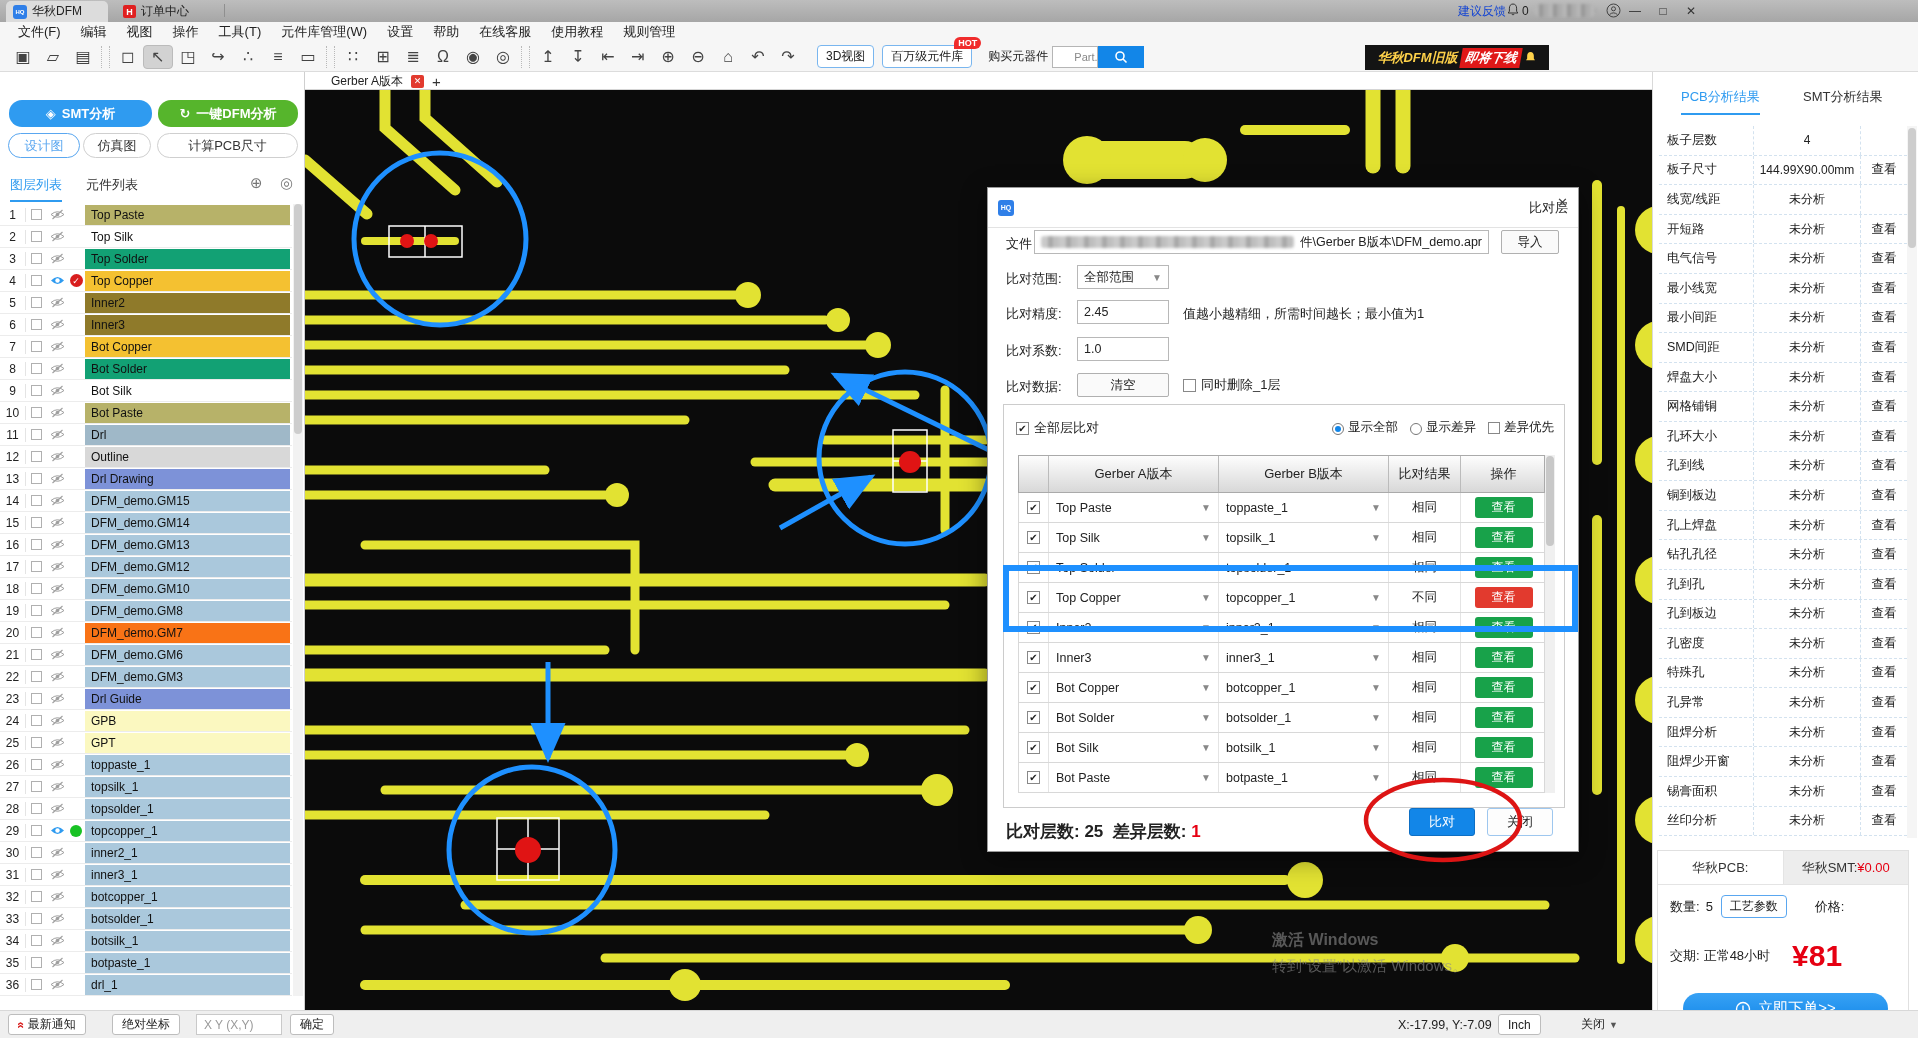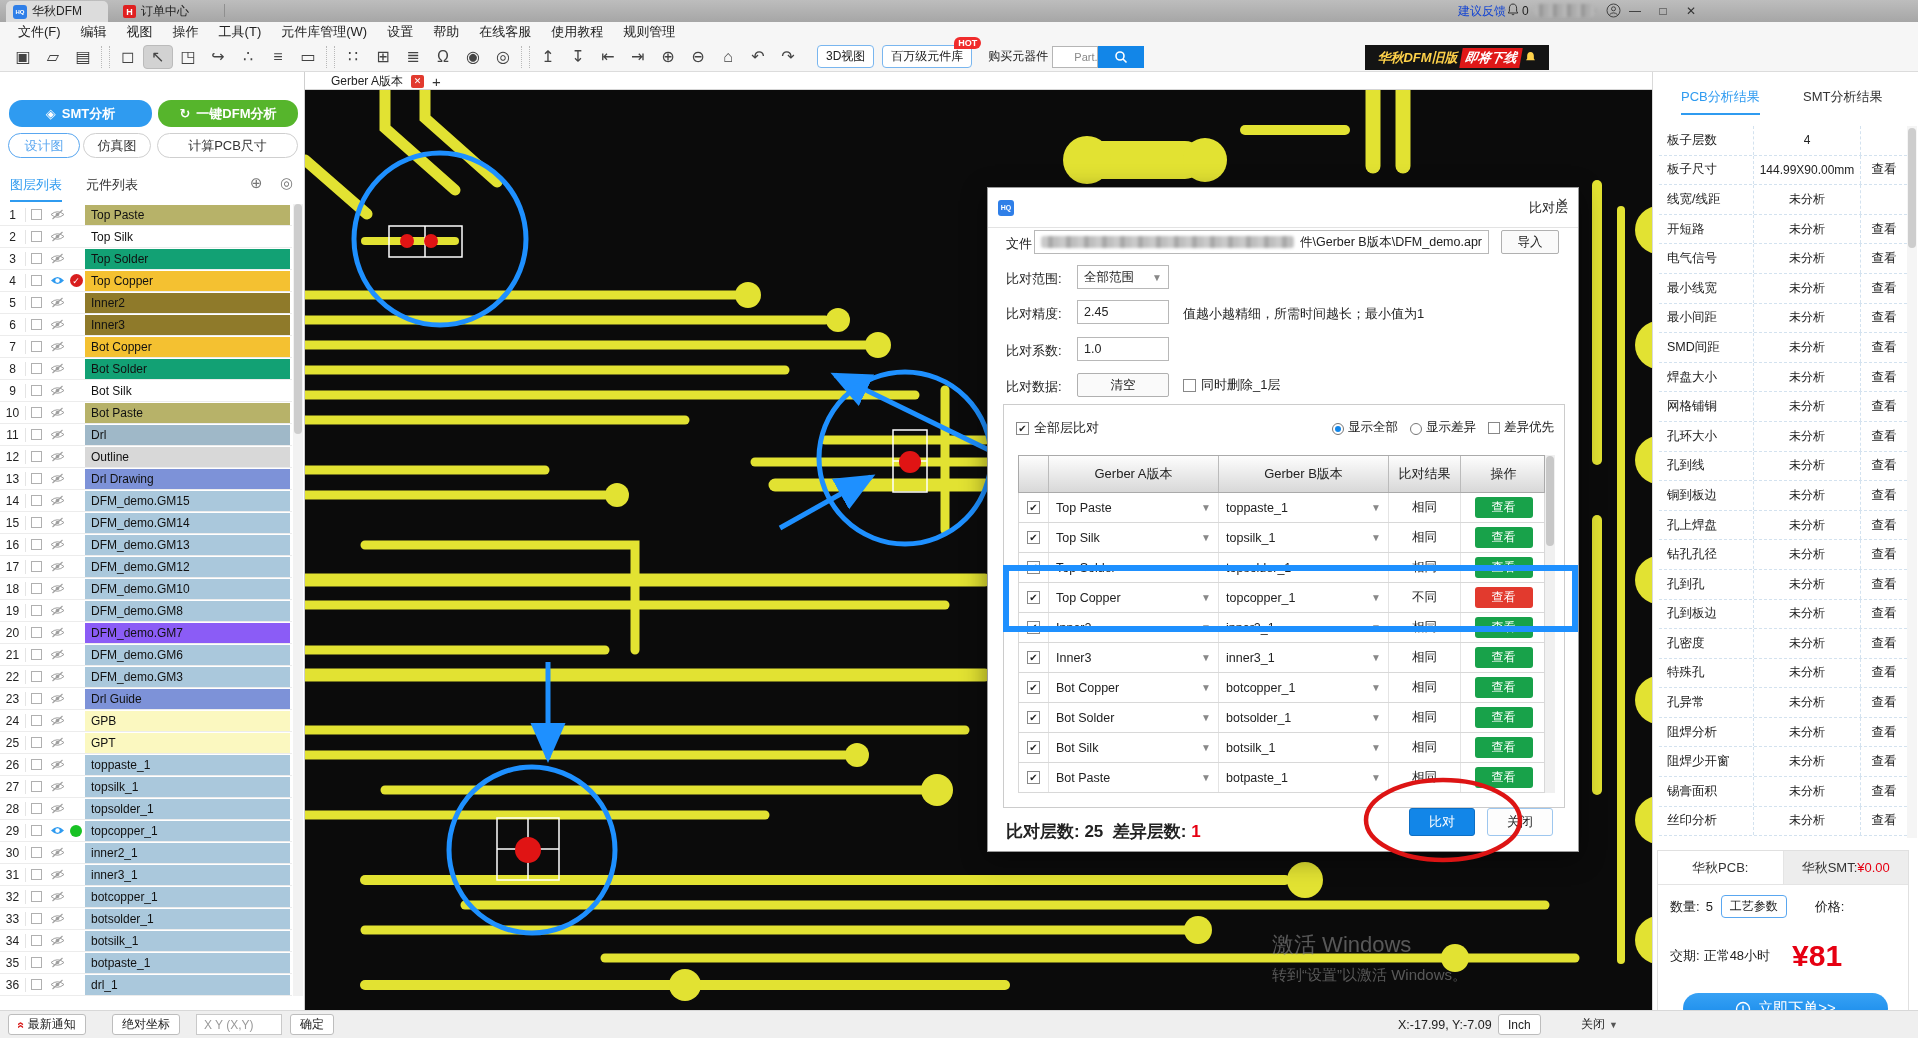--- a/index.html
+++ b/index.html
@@ -121,21 +121,21 @@
   .dtscroll{position:absolute;left:541px;top:50px;width:10px;height:338px;background:#f0f0f0;}
   .dtscroll .thumb{position:absolute;left:1px;top:1px;width:8px;height:90px;background:#c8c8c8;border-radius:4px;}
   .dfoot{position:absolute;left:18px;top:632px;font-size:17px;color:#222;font-weight:bold;}
   .cmpbtn{position:absolute;left:421px;top:620px;width:66px;height:28px;background:#1286e8;color:#fff;font-size:13px;border:1px solid #0e6fc4;border-radius:3px;cursor:pointer;}
   .clsbtn{position:absolute;left:499px;top:620px;width:66px;height:28px;background:#fdfdfd;color:#222;font-size:13px;border:1px solid #9ec7ef;border-radius:3px;cursor:pointer;}
   .redv{color:#e60012;}
   
   .bluebox{position:absolute;left:1003px;top:565px;width:575px;height:67px;border:6px solid var(--annotation-blue,#1e90ff);z-index:60;pointer-events:none;}
   .redellipse{position:absolute;left:1358px;top:772px;z-index:61;pointer-events:none;}
   .watermark{position:absolute;left:1272px;top:930px;z-index:40;color:rgba(140,140,140,.6);pointer-events:none;}
-  .watermark .w1{font-size:22px;}
+  .watermark .w1{font-size:16px;font-weight:bold;}
   .watermark .w2{font-size:15px;margin-top:6px;}
 </style>
 </head>
 <body>
 
 <div class="app">
 
   <div class="titlebar">
     <div class="apptab">
       <span class="appicon">HQ</span>
@@ -513,21 +513,21 @@
           <span class="lnum">20</span>
           <span class="lchk"></span>
           <span class="leye">
             <svg width="15" height="11" viewBox="0 0 15 11">
               <path d="M1 5.5 Q7.5 0 14 5.5 Q7.5 11 1 5.5Z" fill="none" stroke="#a0a0a0"></path>
               <circle cx="7.5" cy="5.5" r="1.8" fill="#a0a0a0"></circle>
               <line x1="2.5" y1="10" x2="12.5" y2="1" stroke="#a0a0a0" stroke-width="1.2"></line>
             </svg>
           </span>
           <span class="lbdgc"></span>
-          <span class="lname" style="background:#8b5cf6">DFM_demo.GM7</span>
+          <span class="lname" style="background:#f97316">DFM_demo.GM7</span>
         </div>
         <div class="lrow">
           <span class="lnum">21</span>
           <span class="lchk"></span>
           <span class="leye">
             <svg width="15" height="11" viewBox="0 0 15 11">
               <path d="M1 5.5 Q7.5 0 14 5.5 Q7.5 11 1 5.5Z" fill="none" stroke="#a0a0a0"></path>
               <circle cx="7.5" cy="5.5" r="1.8" fill="#a0a0a0"></circle>
               <line x1="2.5" y1="10" x2="12.5" y2="1" stroke="#a0a0a0" stroke-width="1.2"></line>
             </svg>

